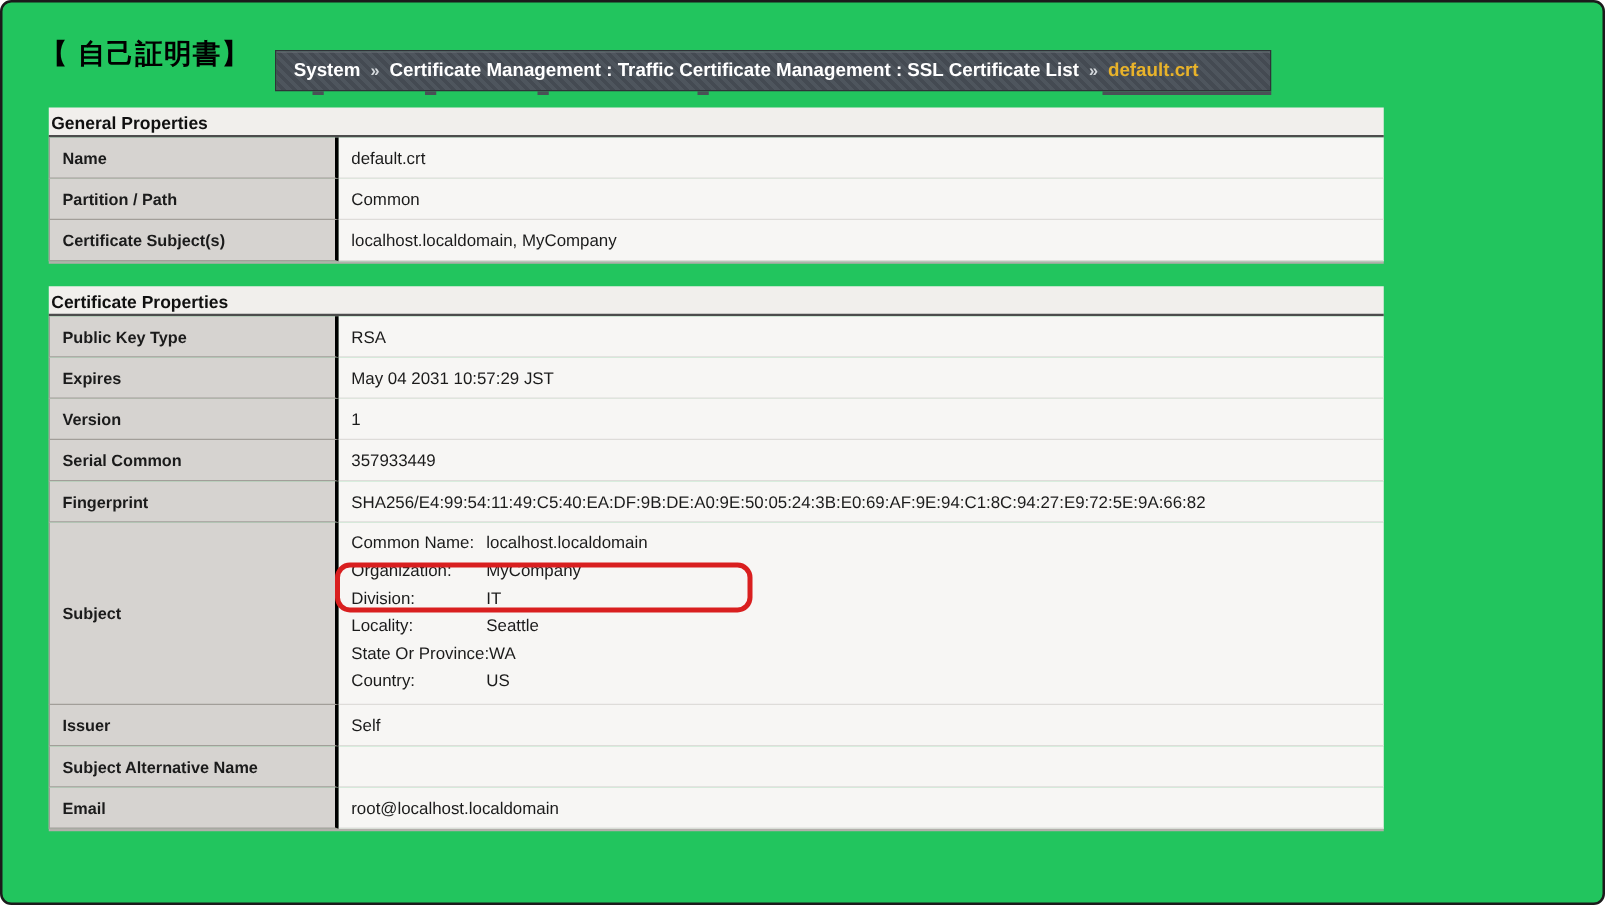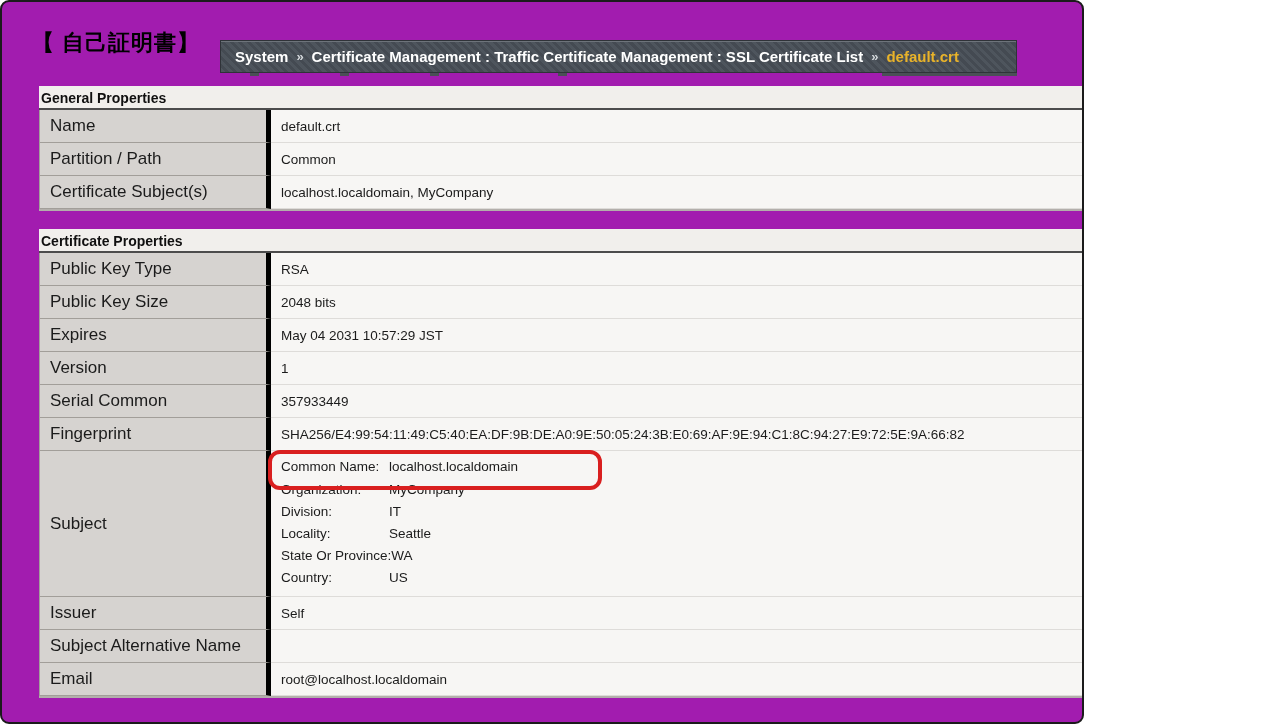--- a/index.html
+++ b/index.html
@@ -1,23 +1,23 @@
 <!DOCTYPE html>
 <html><head>
 <meta charset="utf-8">
 <style>
   html,body{margin:0;padding:0;background:#ffffff;}
   body{font-family:"Liberation Sans","DejaVu Sans",sans-serif;}
   .frame{
     position:relative;
-    width:1084px;height:724px;
+    width:1284px;height:724px;
     box-sizing:border-box;
     border:2px solid #1b1b1b;
     border-radius:9px;
-    background:#a21caf;
+    background:#22c55e;
     overflow:hidden;
   }
   .page-title{
     position:absolute;left:30px;top:26px;
     font-size:22px;font-weight:bold;color:#000;
     letter-spacing:1px;white-space:nowrap;
   }
   
   .crumb-bar{
     position:absolute;left:218px;top:38px;width:797px;height:33px;
@@ -45,25 +45,25 @@
     border-bottom:2px solid #4c4c4c;
     font-size:14px;font-weight:bold;color:#101010;
   }
   .rows{border-bottom:2px solid #b3afab;}
   .trow{display:flex;height:33px;box-sizing:border-box;}
   .trow.tall{height:146px;}
   .lcell{
     width:232px;box-sizing:border-box;
     background:#d6d3d0;
     border-left:1px solid #a29e99;
-    border-right:5px solid #000000;
+    border-right:3px solid #000000;
     border-bottom:1px solid #a29e99;
     display:flex;align-items:center;
     padding-left:10px;
-    font-size:17px;color:#1b1b1b;
+    font-size:13px;color:#1b1b1b;font-weight:bold;
   }
   .vcell{
     flex:1;box-sizing:border-box;
     background:#f7f6f4;
     border-bottom:1px solid #dedcd9;
     display:flex;align-items:center;
     padding-left:10px;
     font-size:13.5px;color:#1b1b1b;
     white-space:nowrap;overflow:hidden;
   }
@@ -122,24 +122,20 @@
   </div>
 
   <div class="section" style="top:227px;">
     <div class="section-header">Certificate Properties</div>
     <div class="rows">
         <div class="trow">
           <div class="lcell">Public Key Type</div>
           <div class="vcell">RSA</div>
         </div>
         <div class="trow">
-          <div class="lcell">Public Key Size</div>
-          <div class="vcell">2048 bits</div>
-        </div>
-        <div class="trow">
           <div class="lcell">Expires</div>
           <div class="vcell">May 04 2031 10:57:29 JST</div>
         </div>
         <div class="trow">
           <div class="lcell">Version</div>
           <div class="vcell">1</div>
         </div>
         <div class="trow">
           <div class="lcell">Serial Common</div>
           <div class="vcell">357933449</div>

